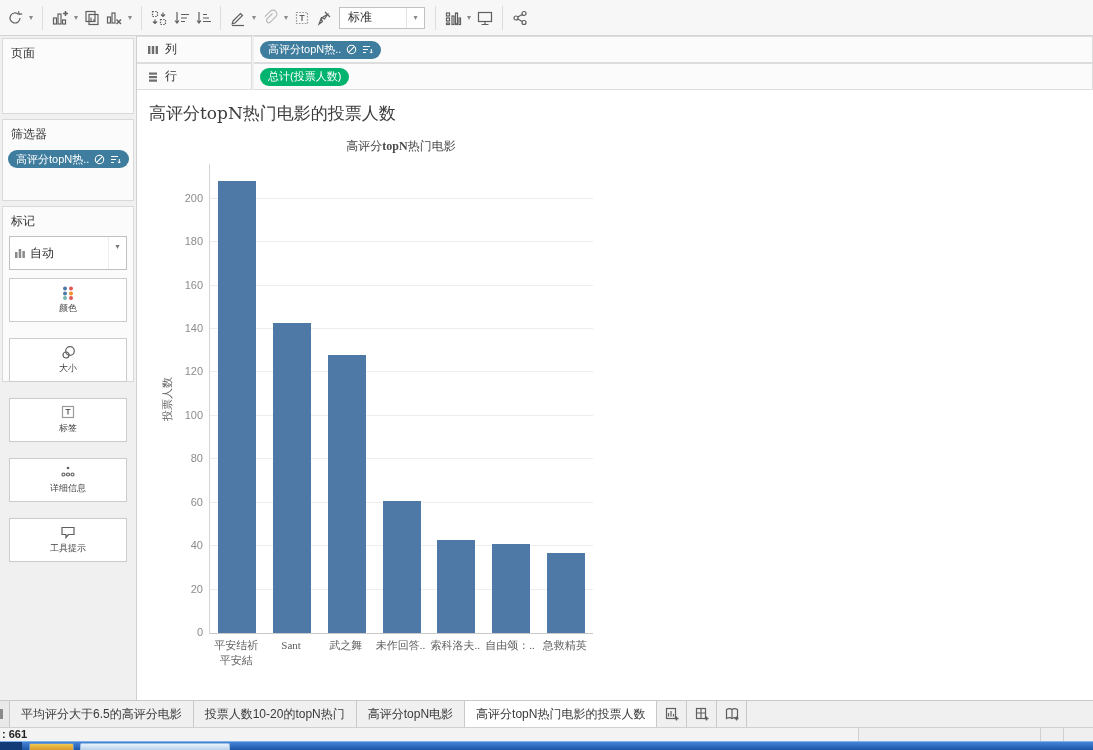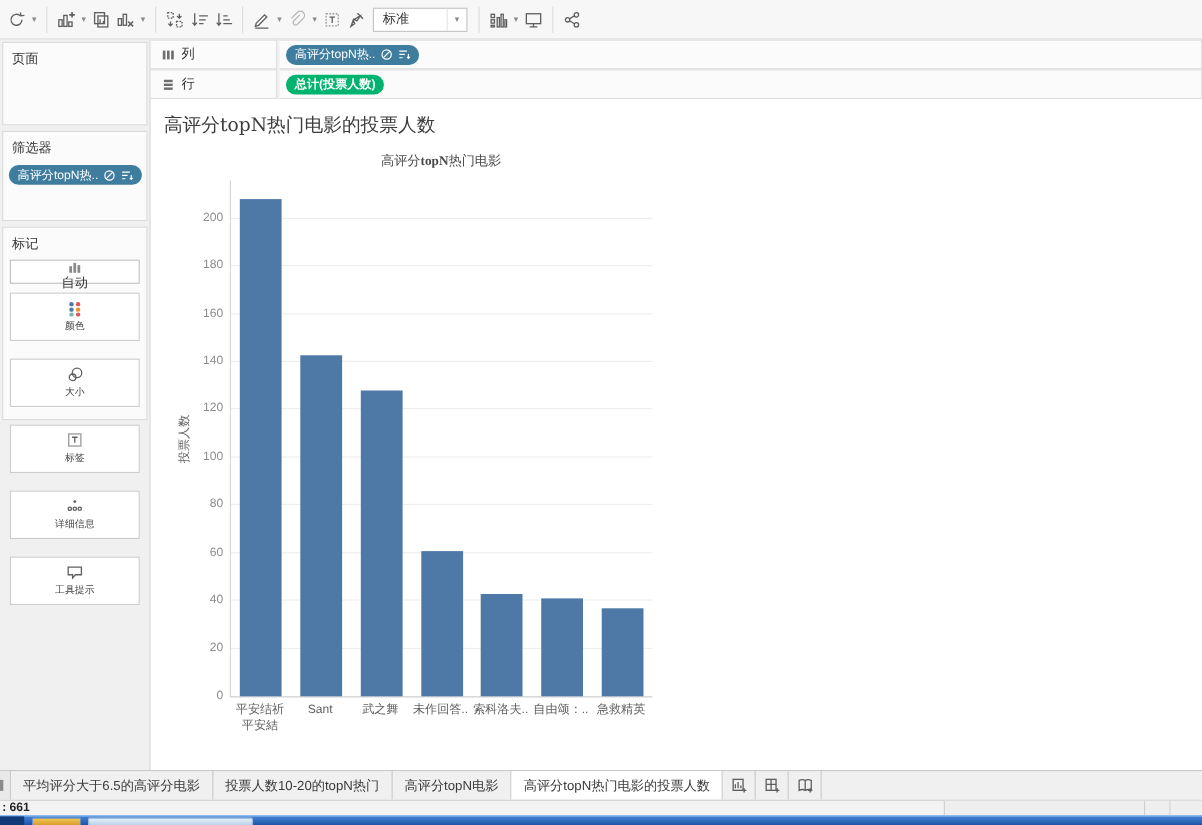--- a/index.html
+++ b/index.html
@@ -27,22 +27,22 @@
              display:flex; flex-direction:column; padding-top:2px; }
   .card { background:#fbfbfb; border:1px solid #d9d9d9; margin:0 2px 5px 2px; }
   .card-title { font-size:12px; color:#333; padding:6px 8px 4px; }
   .pill { height:18px; border-radius:9px; color:#fff; font-size:11px; display:inline-flex;
           align-items:center; padding:0 8px; gap:5px; white-space:nowrap; }
   .pill svg { stroke:#fff; fill:none; stroke-width:1.1; }
   .card-pages { height:76px; }
   .card-filters { height:82px; }
   .card-filters .pill { margin:3px 5px; }
   .card-marks { height:176px; }
-  .markdd { margin:2px 6px 6px; height:22px; border:1px solid #c0c0c0; background:#fff;
-            display:flex; align-items:center; font-size:12px; color:#333;flex-direction:column; }
+  .markdd { margin:2px 6px 6px; height:34px; border:1px solid #c0c0c0; background:#fff;
+            display:flex; align-items:center; font-size:12px; color:#333; }
   .markdd .ddicon { width:20px; display:flex; justify-content:center; }
   .markdd .ddtext { flex:1; }
   .markdd .ddcaret { width:18px; text-align:center; font-size:8px; color:#777; border-left:1px solid #eee; height:100%; line-height:20px; }
   .marks-grid { display:grid; grid-template-columns:repeat(1, 1fr); gap:16px; padding:2px 6px; }
   .mbtn { border:1px solid #cccccc; background:#fff; height:44px; display:flex; flex-direction:column;
           align-items:center; justify-content:center; gap:2px; font-size:9px; color:#444; }
   .card-param { height:86px; }
   .param-input { display:block; margin:2px 6px 5px; width:calc(100% - 12px); height:17px;
                  border:1px solid #9a9a9a; font-size:11px; padding:0 3px; background:#fff; color:#222; }
   .slider-row { display:flex; align-items:center; margin:2px 6px; gap:3px; }
@@ -69,21 +69,21 @@
   .chart-row { display:flex; }
   .ylab { width:16px; height:470px; position:relative; }
   .ylab span { position:absolute; top:50%; left:50%; transform:translate(-50%,-50%) rotate(-90deg);
                white-space:nowrap; font-family:"DejaVu Serif", serif; font-size:11px; color:#666; }
   .yticks { width:34px; height:470px; position:relative; font-size:11px; color:#8c8c8c; }
   .ytick { position:absolute; right:6px; }
   .pane { width:384px; height:470px; position:relative; border-left:1px solid #d4d4d4; border-bottom:1px solid #c9c9c9; background:#fff; }
   .gridline { position:absolute; left:0; right:0; height:1px; background:#ededed; }
   .bar { position:absolute; bottom:0; }
   .xlabels { margin-left:50px; width:384px; position:relative; height:36px;
-             font-family:Liberation Sans, sans-serif; font-size:11px; color:#5f5f5f; }
+             font-family:Liberation Serif, serif; font-size:11px; color:#5f5f5f; }
   .xlabel { position:absolute; top:4px; text-align:center; white-space:pre-line; line-height:15px; }
 
   
   .tabbar { height:27px; flex:0 0 27px; background:#f0f0f0; border-top:1px solid #c9c9c9; display:flex; align-items:stretch; }
   .tabstub { width:10px; flex:0 0 10px; border-right:1px solid #c9c9c9; background:#e9e9e9; overflow:hidden; }
   .tabstub::before { content:""; display:block; width:5px; height:10px; margin:8px 0 0 -2px; background:#8a8a8a; }
   .tab { padding:0 11px; display:flex; align-items:center; border-right:1px solid #c9c9c9;
          font-size:12px; color:#3a3a3a; white-space:nowrap; }
   .tab.active { background:#fff; }
   .tab-iconbtn { width:30px; flex:0 0 30px; display:flex; align-items:center; justify-content:center; border-right:1px solid #c9c9c9; }
@@ -323,21 +323,21 @@
       <div class="shelfrow">
         <div class="shelf-label">
           <svg width="12" height="12" viewBox="0 0 12 12">
             <rect x="2" y="1.5" width="8" height="2.2" fill="#6e6e6e"></rect>
               <rect x="2" y="5" width="8" height="2.2" fill="#6e6e6e"></rect>
               <rect x="2" y="8.5" width="8" height="2.2" fill="#6e6e6e"></rect>
             </svg>
           <span>行</span>
         </div>
         <div class="shelf-body">
-          <div class="pill green" style="background: rgb(0, 179, 110); font-weight: bold;">
+          <div class="pill green" style="background: rgb(0, 179, 110);">
             <span>总计(投票人数)</span>
           </div>
         </div>
       </div>
 
       <div class="worksheet">
         <div class="sheet-title">高评分topN热门电影的投票人数</div>
         <div class="chart-area">
           <div class="col-header">
             <span>高评分</span><span class="bold">topN</span><span>热门电影</span>

